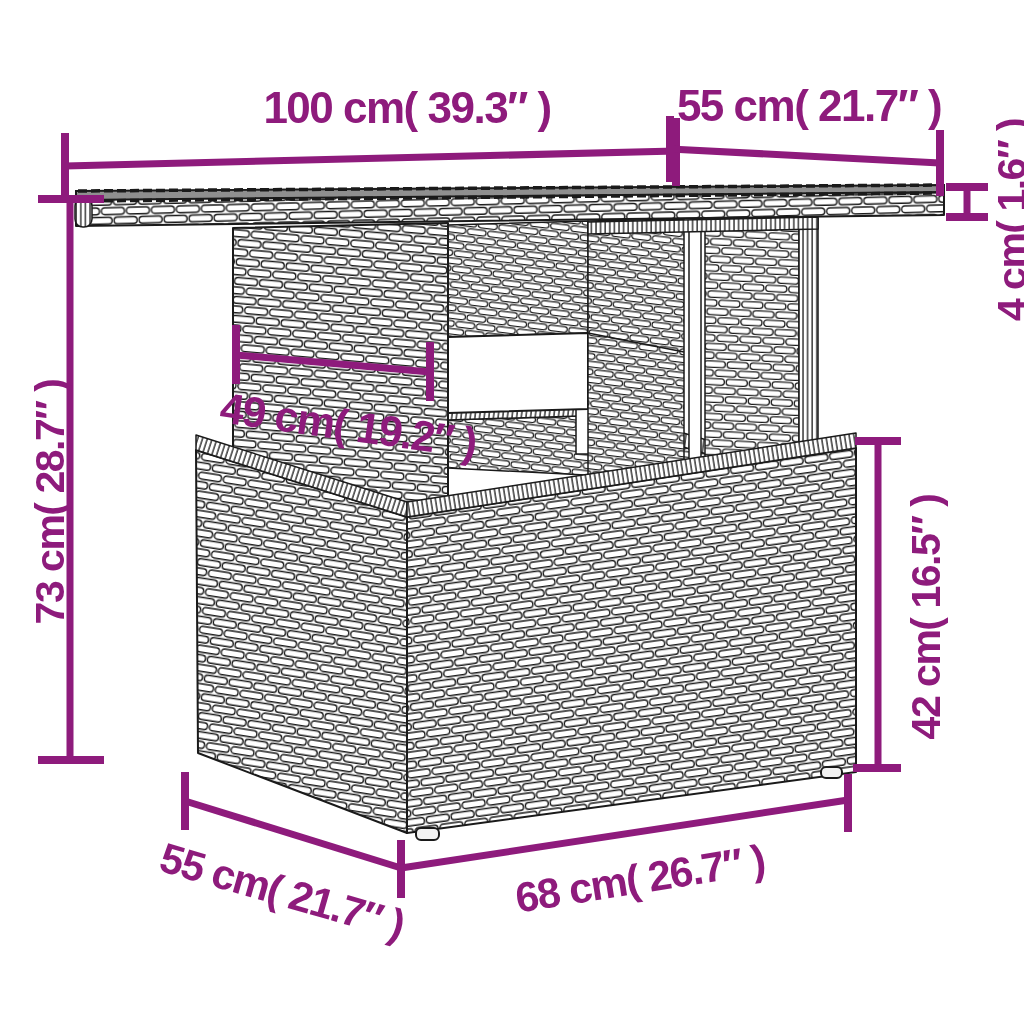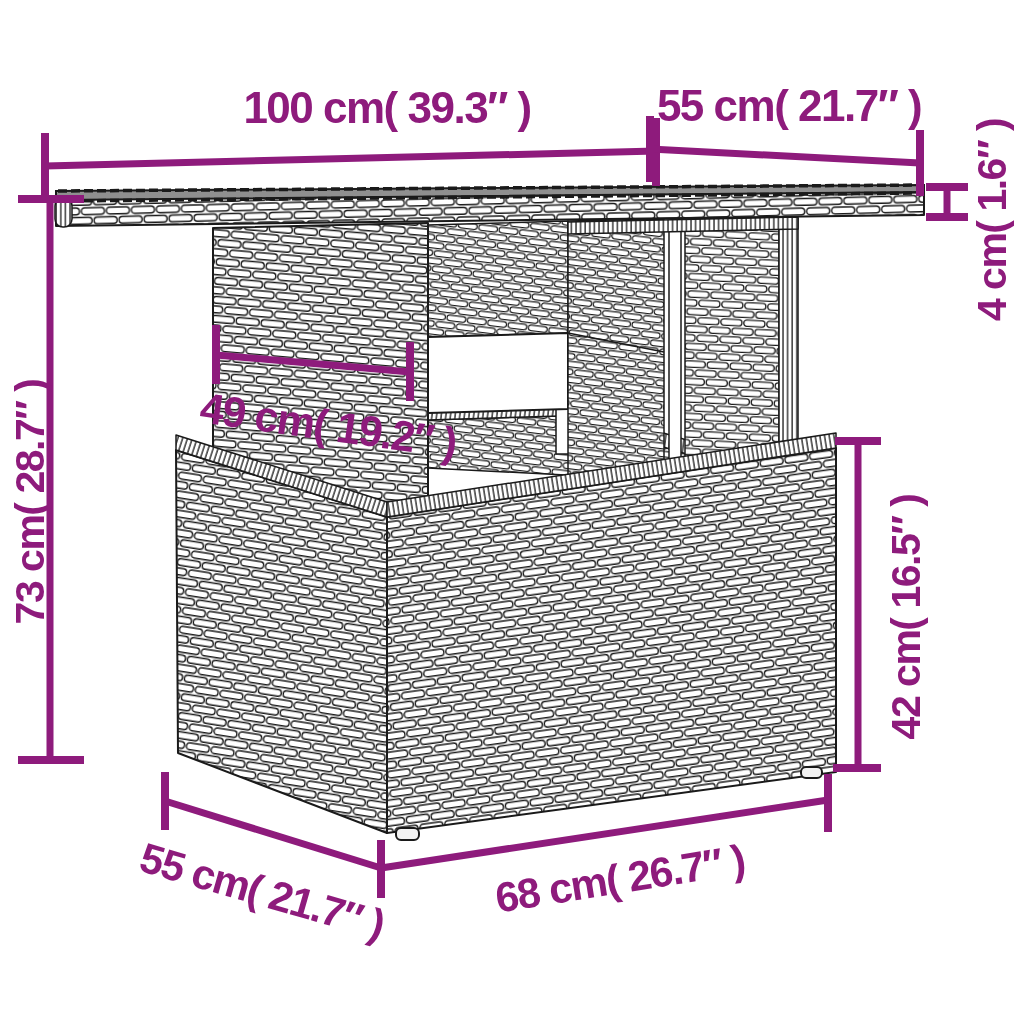--- a/index.html
+++ b/index.html
@@ -3,21 +3,21 @@
 <meta charset="utf-8">
 <style>
   :root{
     --accent:#8E1B7C;
     --outline:#1A1A1A;
     --glass:#8F8F8F;
     --background:#FFFFFF;
   }
   html,body{margin:0;padding:0;}
   body{width:1024px;height:1024px;background:var(--background);overflow:hidden;}
-  .stage{width:912px;height:1024px;position:relative;background:var(--background);}
+  .stage{width:912px;height:1024px;position:relative;background:var(--background);padding-left:20px;}
   svg{display:block;}
   .brick{fill:#fff;stroke:var(--outline);stroke-width:1.4;}
   .stripe{stroke:var(--outline);stroke-width:1.3;}
   .panel{stroke:var(--outline);stroke-width:2;stroke-linejoin:round;}
   .panel-thin{stroke:var(--outline);stroke-width:1.5;stroke-linejoin:round;}
   .white-fill{fill:#fff;}
   .glass{fill:var(--glass);stroke:var(--outline);stroke-width:2;}
   .trim{fill:none;stroke:var(--outline);stroke-width:3.5;stroke-dasharray:9 4;}
   .seam{fill:none;stroke:var(--outline);stroke-width:1.6;}
   .foot{fill:#f2f2f2;stroke:var(--outline);stroke-width:2;}

